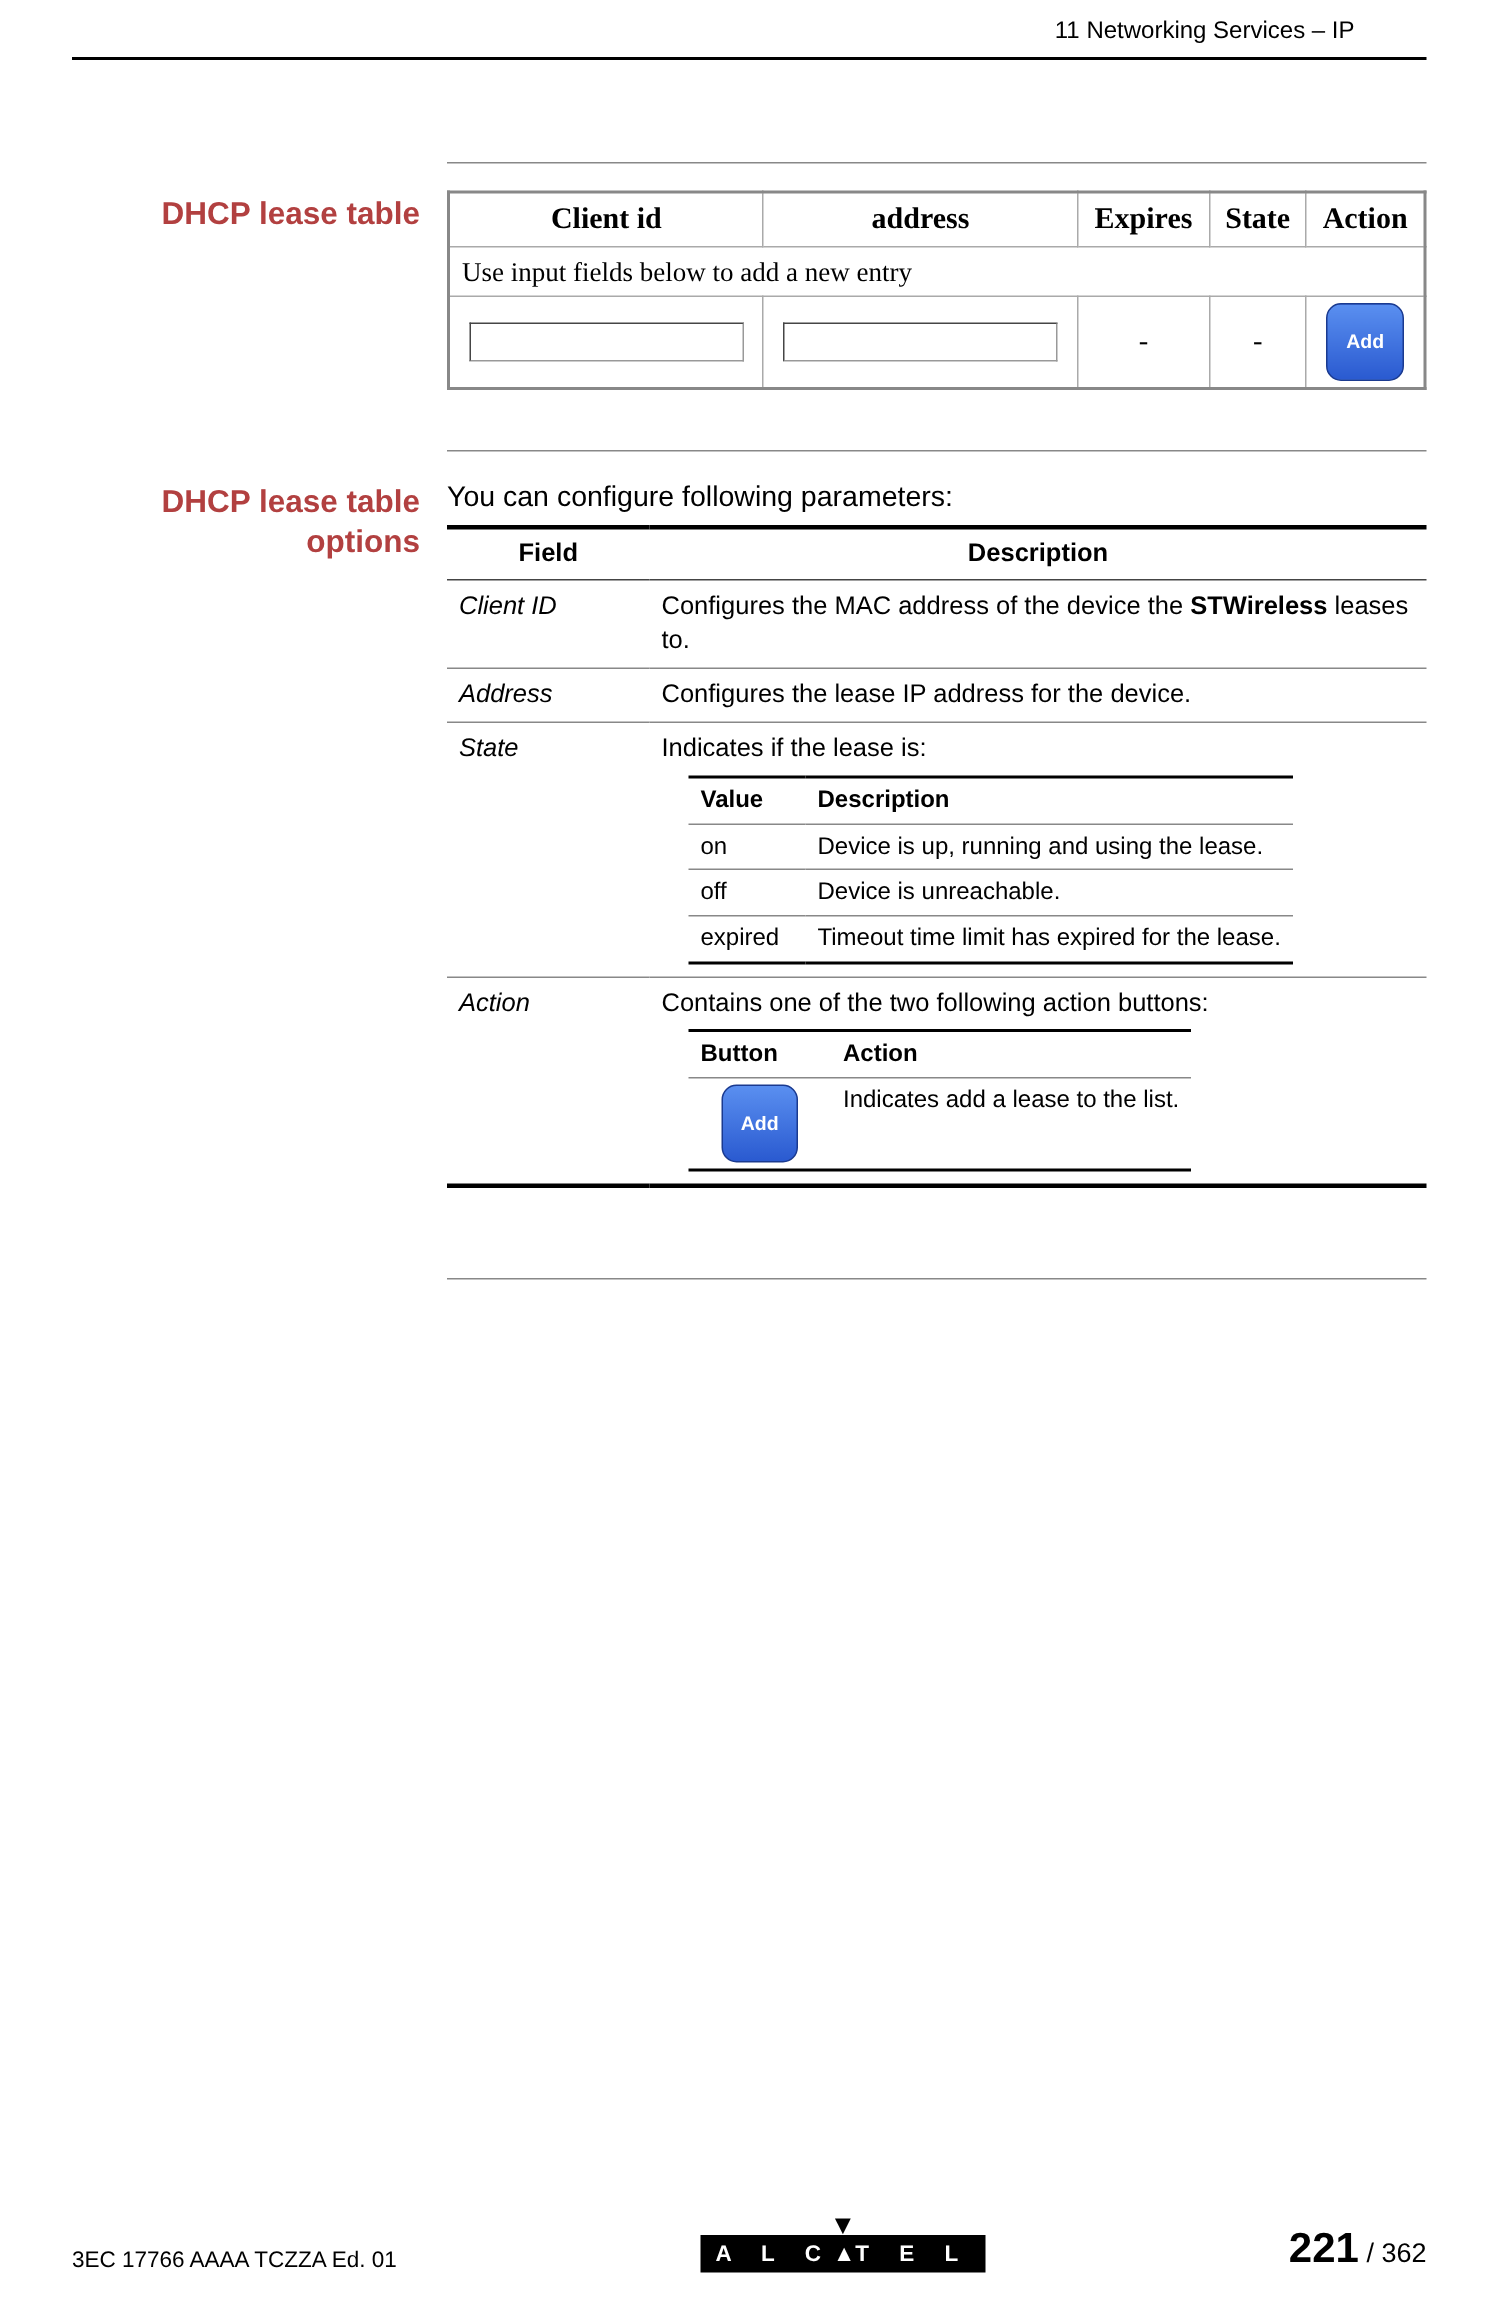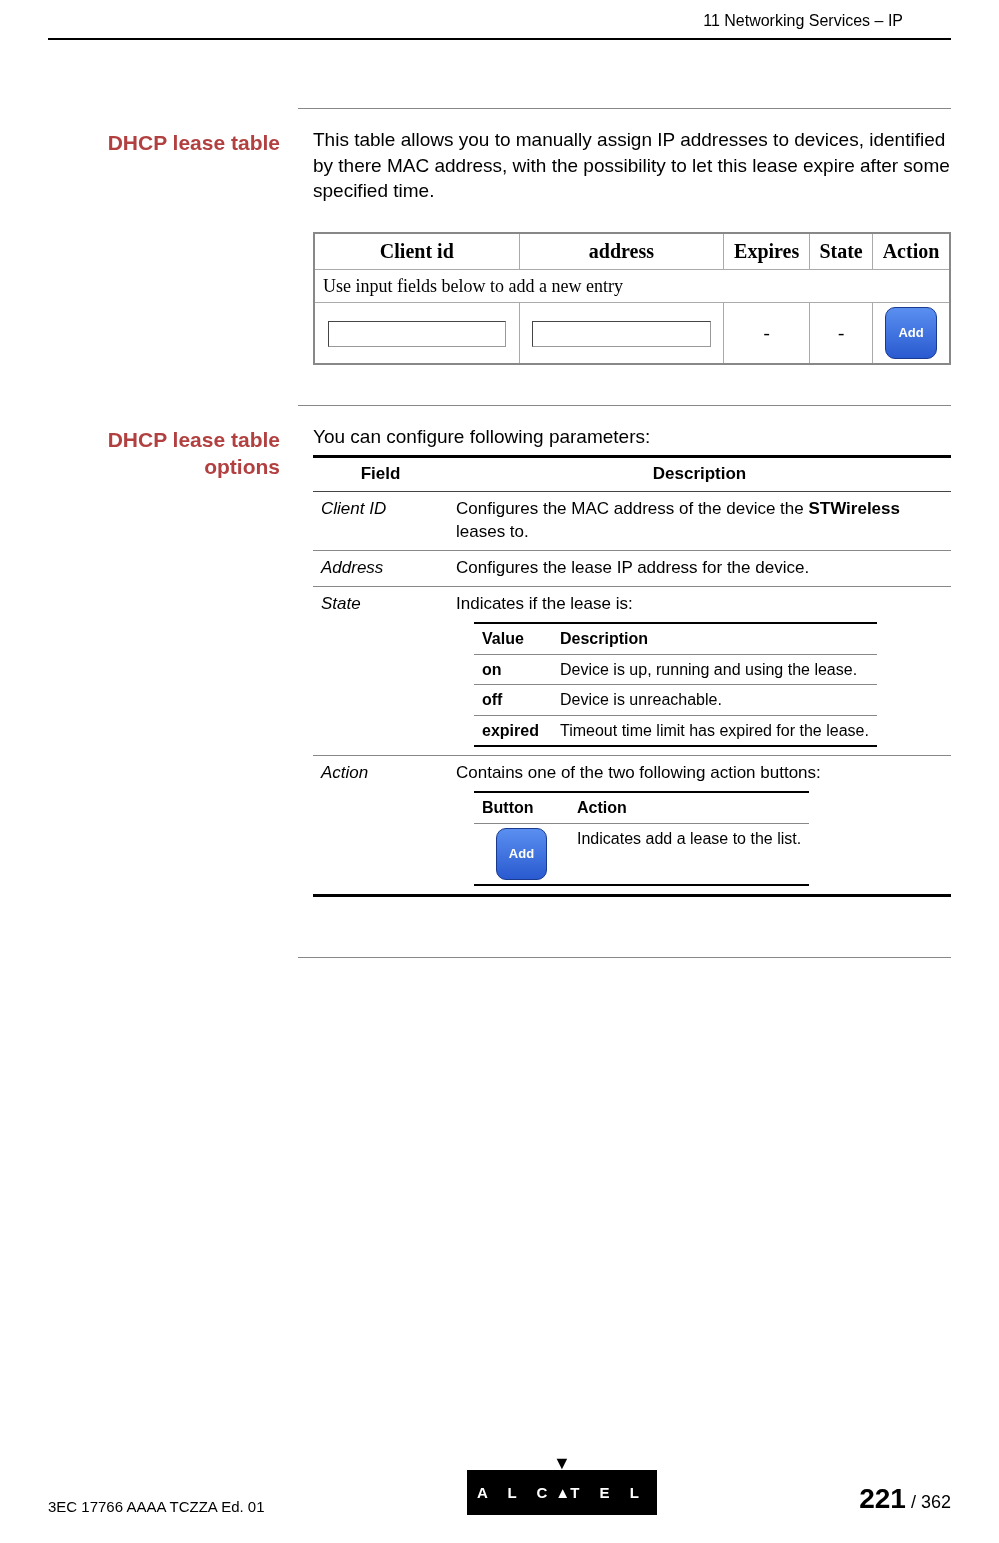--- a/index.html
+++ b/index.html
@@ -21,21 +21,21 @@
     .content {
       padding: 50px 48px 0 48px;
     }
     .section-rule {
       border: none;
       border-top: 1px solid #888;
       margin: 18px 0 18px 250px;
     }
     .section {
       display: flex;
-      gap: 33px;
+      gap: 18px;
     }
     .margin-heading {
       width: 232px;
       flex-shrink: 0;
       text-align: right;
       font-size: 21px;
       font-weight: bold;
       color: #b24040;
       line-height: 1.3;
       padding-top: 2px;
@@ -120,21 +120,21 @@
       text-align: left;
       padding: 4px 8px;
       border-bottom: 1px solid #888;
       vertical-align: top;
       font-size: 16px;
     }
     .state-table th, .action-table th {
       font-weight: bold;
       margin-top: 20px;
     }
-    .state-table td.val-col { font-weight: bold; width: 78px; }
+    .state-table td.val-col { font-weight: normal; width: 78px; }
     .action-table td.btn-col { width: 95px; text-align: center; }
     .page-footer {
       position: absolute;
       bottom: 28px;
       left: 48px;
       right: 48px;
       display: flex;
       justify-content: space-between;
       align-items: flex-end;
       font-size: 15px;
@@ -142,21 +142,21 @@
     .footer-logo {
       text-align: center;
     }
     .logo-tri {
       font-size: 18px;
       line-height: 0.7;
     }
     .logo-bar {
       background: #000;
       color: #fff;
-      padding: 14px 10px;
+      padding: 4px 10px;
       letter-spacing: 8px;
       font-size: 15px;
       font-weight: bold;
       display: inline-block;
     }
     .page-num {
       font-size: 18px;
     }
     .page-num .cur {
       font-size: 28px;
@@ -168,21 +168,20 @@
 
 <div class="page-header">11 Networking Services – IP</div>
 
 <div class="content">
 
   <hr class="section-rule">
 
   <div class="section">
     <div class="margin-heading">DHCP lease table</div>
     <div class="body-col">
-      <p class="intro-text">This table allows you to manually assign IP addresses to devices, identified by there MAC address, with the possibility to let this lease expire after some specified time.</p>
 
       <table class="lease-table">
         <tbody>
             <tr>
           <th>Client id</th>
           <th>address</th>
           <th>Expires</th>
           <th>State</th>
           <th>Action</th>
         </tr>

